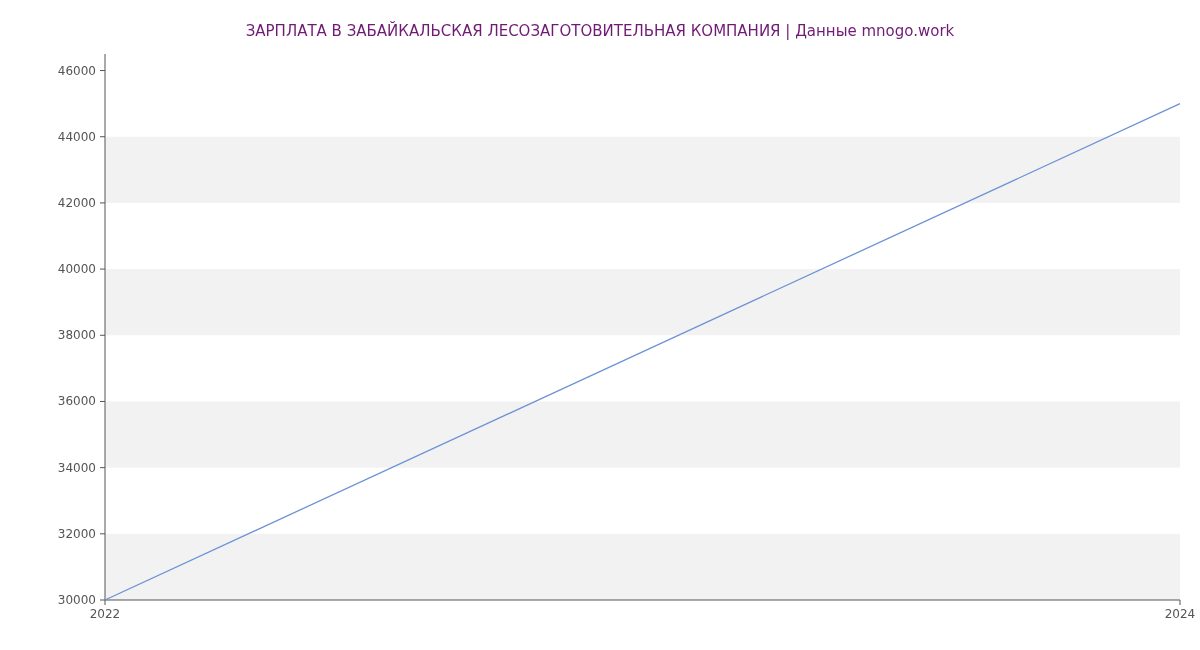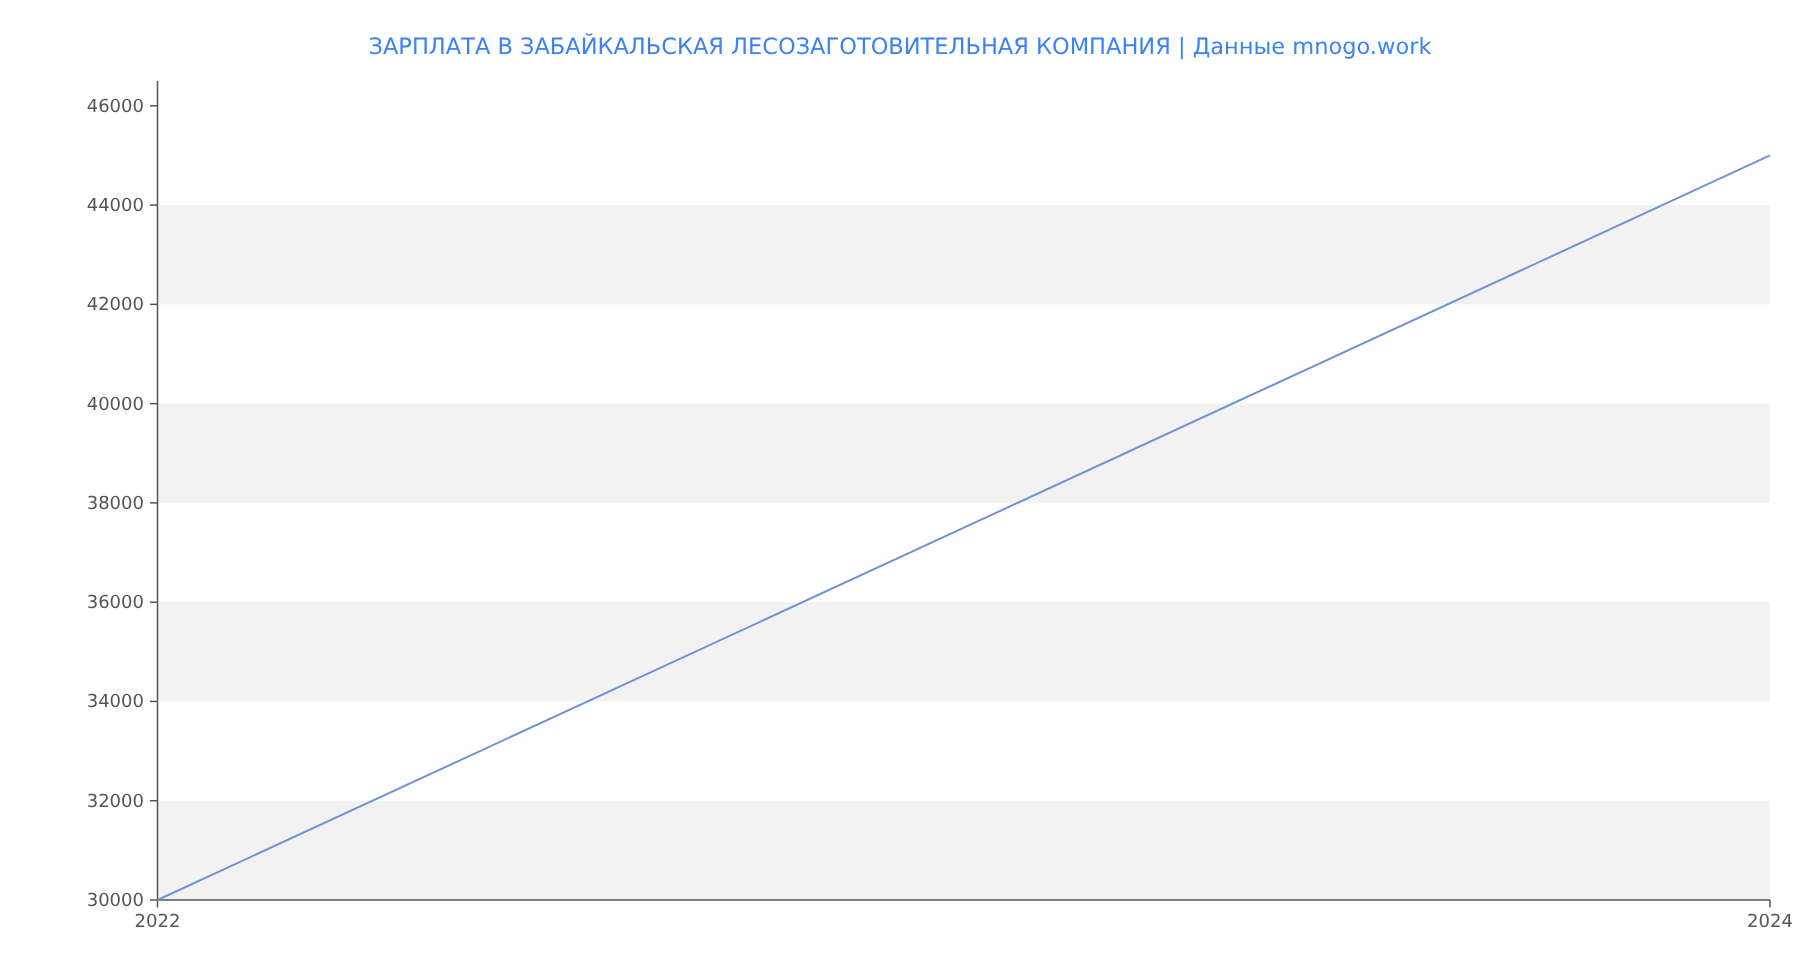--- a/index.html
+++ b/index.html
@@ -16,21 +16,21 @@
     width: 1200px;
     height: 650px;
   }
   .title {
     position: absolute;
     top: 22px;
     left: 0;
     right: 0;
     text-align: center;
     font-size: 15px;
-    color: #3b82f6;
+    color: #701a75;
   }
   svg {
     position: absolute;
     top: 0;
     left: 0;
   }
   .axis-line { stroke: #555555; stroke-width: 1; }
   .band { fill: #f2f2f2; }
   .series-line { fill: none; stroke: #6d92d6; stroke-width: 1.3; }
 </style>

